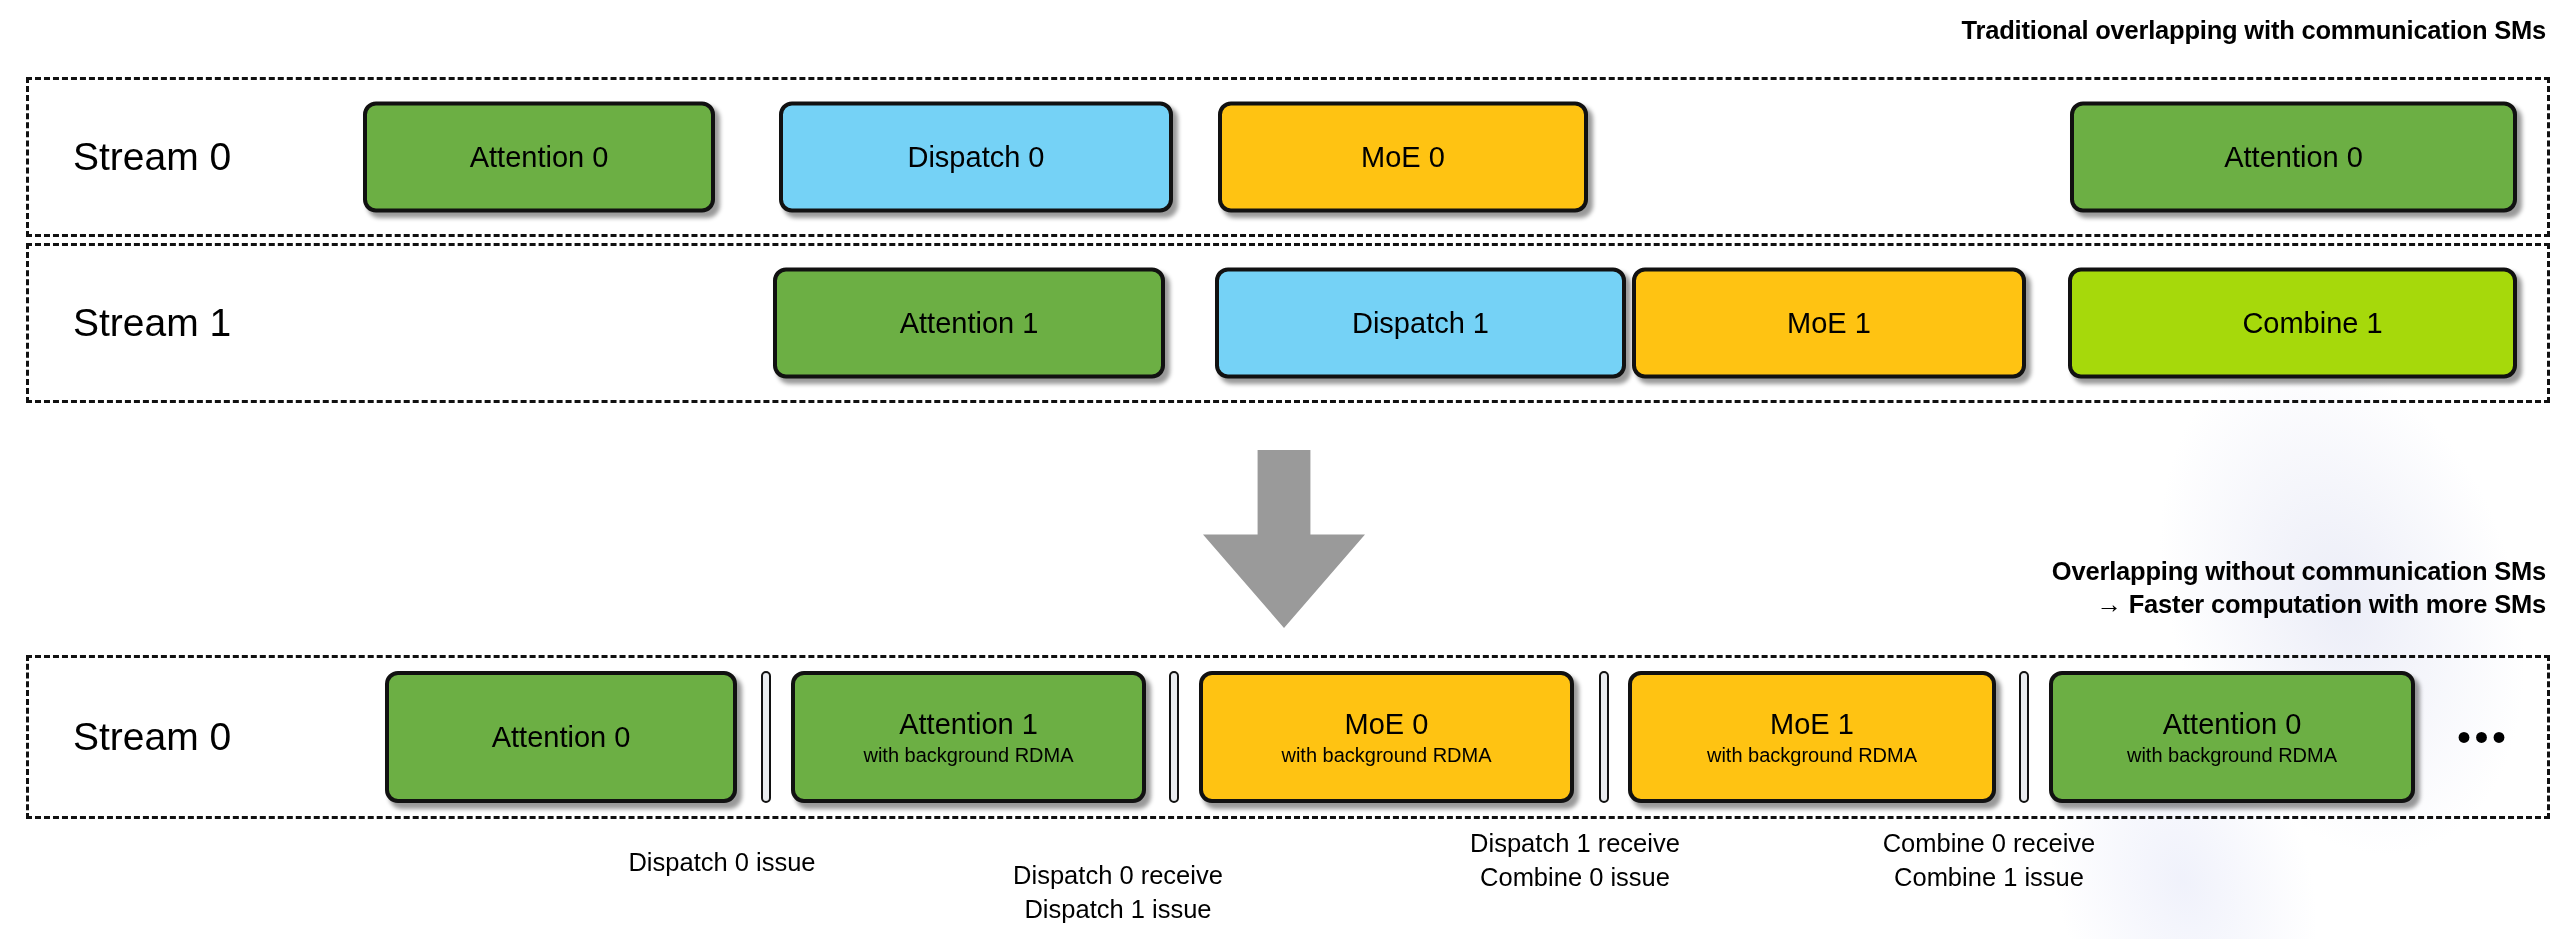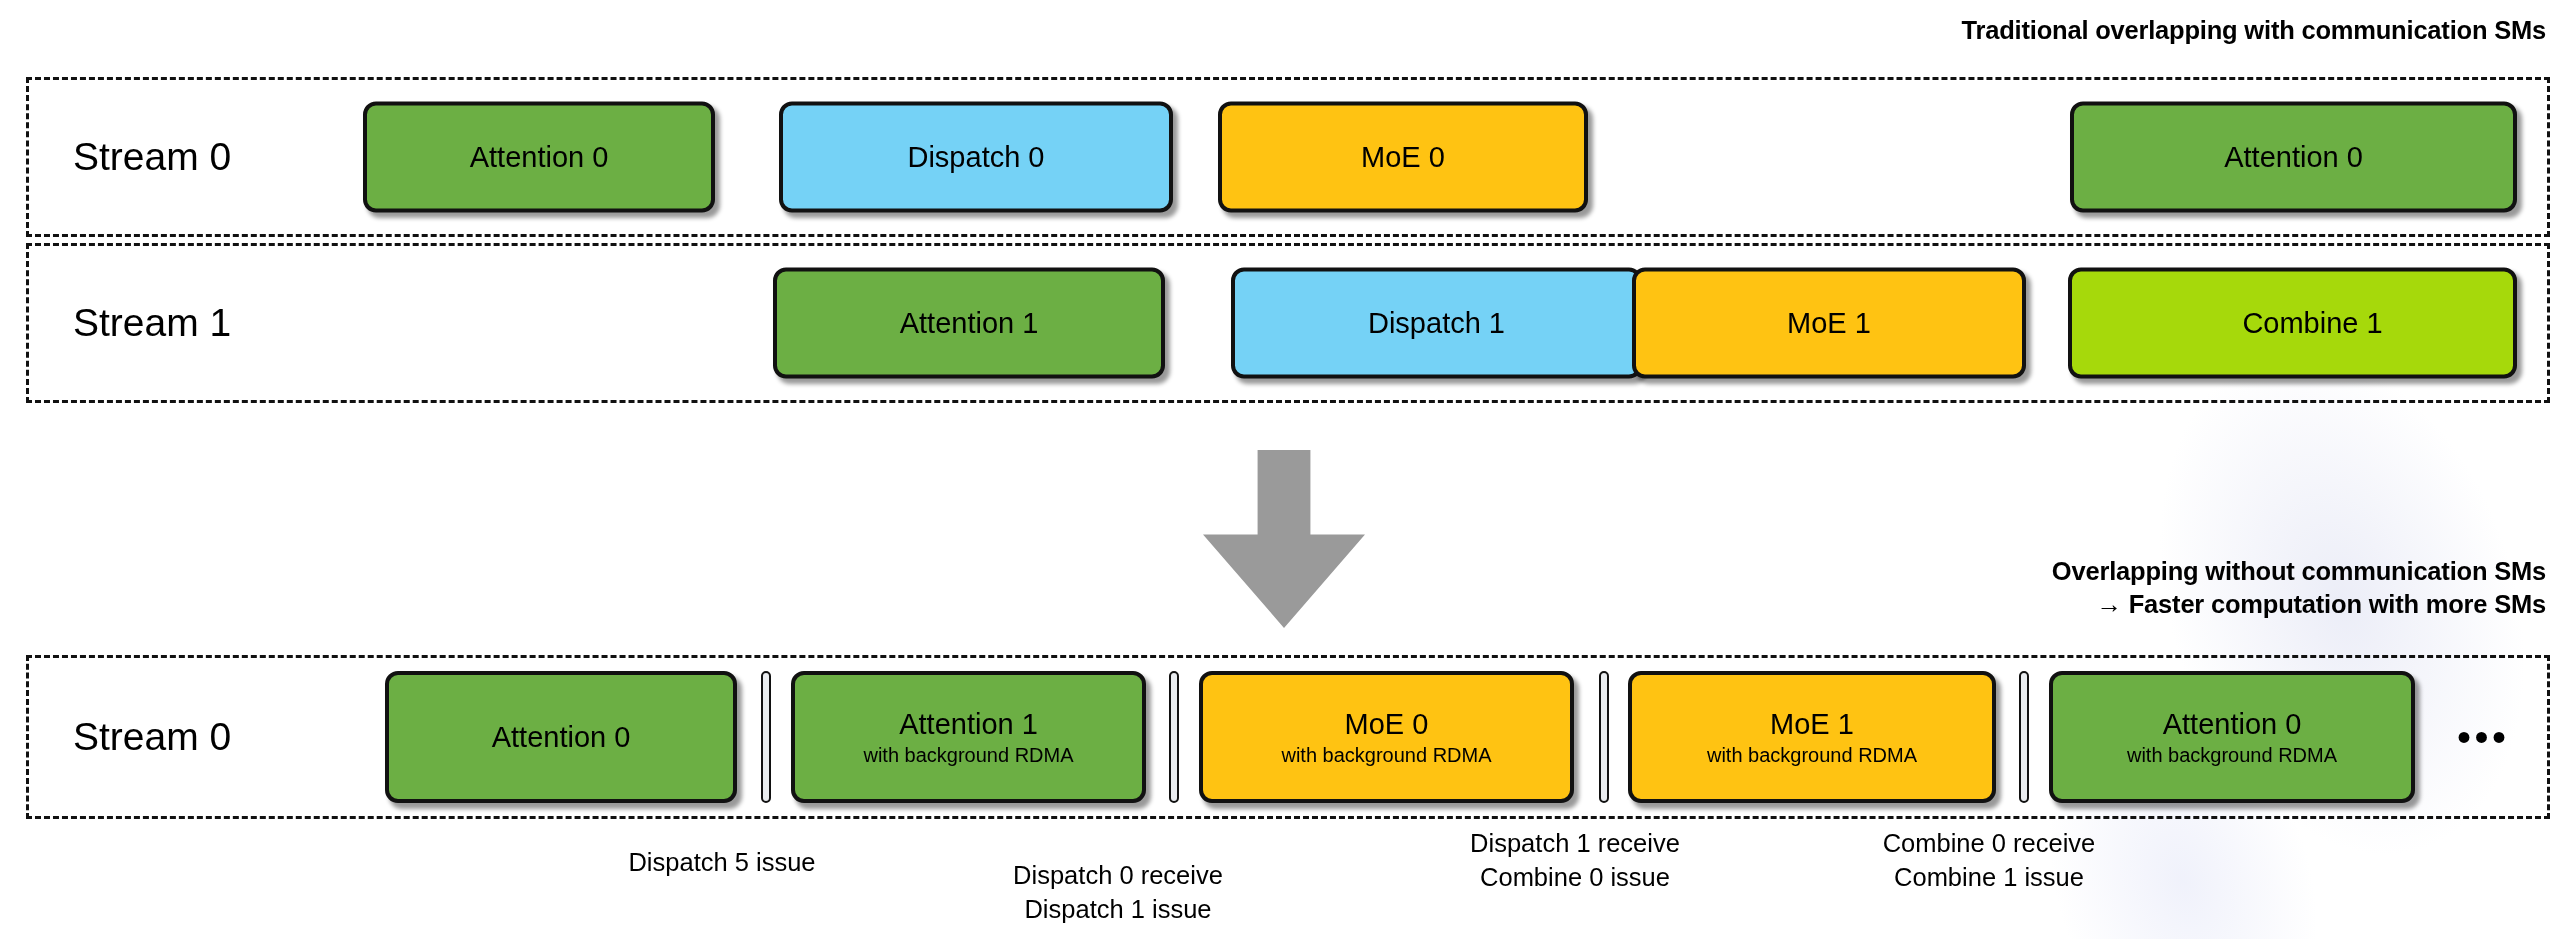--- a/index.html
+++ b/index.html
@@ -168,21 +168,21 @@
   </div>
 </div>
 
 <div class="lane" id="lane-stream1">
   <div class="lane-label">Stream 1</div>
 
   <div class="block h1" style="left:744px;width:392px;background:#6CAF44;">
     <div class="title">Attention 1</div>
   </div>
 
-  <div class="block h1" style="left:1186px;width:411px;background:#75D2F6;margin-left:16px;">
+  <div class="block h1" style="left:1186px;width:411px;background:#75D2F6;">
     <div class="title">Dispatch 1</div>
   </div>
 
   <div class="block h1" style="left:1603px;width:394px;background:#FFC312;">
     <div class="title">MoE 1</div>
   </div>
 
   <div class="block h1" style="left:2039px;width:449px;background:#A6D90B;padding-left:40px;">
     <div class="title">Combine 1</div>
   </div>
@@ -228,21 +228,21 @@
   <div class="sep" style="left:1990px;"></div>
 
   <div class="block h2 two-line" style="left:2020px;width:366px;background:#6CAF44;">
     <div class="title">Attention 0</div>
     <div class="sub">with background RDMA</div>
   </div>
 
   <div class="ellipsis" style="left:2428px;">•••</div>
 </div>
 
-<div class="caption" style="left:581px;  top:846px; width:282px;">Dispatch 5 issue</div>
+<div class="caption" style="left:581px;  top:846px; width:282px;">Dispatch 0 issue</div>
 
 <div class="caption" style="left:933px; top:827px; width:370px;margin-top:32px;">Dispatch 0 receive
 Dispatch 1 issue</div>
 
 <div class="caption" style="left:1390px; top:827px; width:370px;">Dispatch 1 receive
 Combine 0 issue</div>
 
 <div class="caption" style="left:1804px; top:827px; width:370px;">Combine 0 receive
 Combine 1 issue</div>
 

